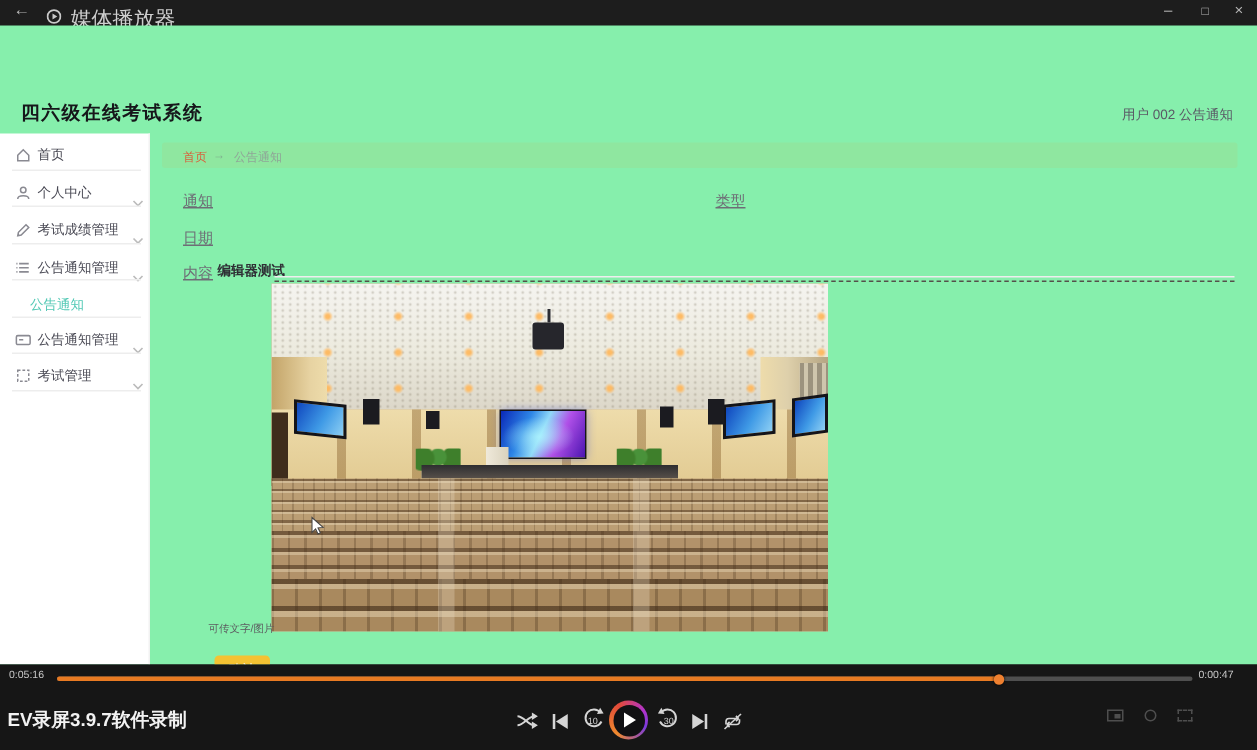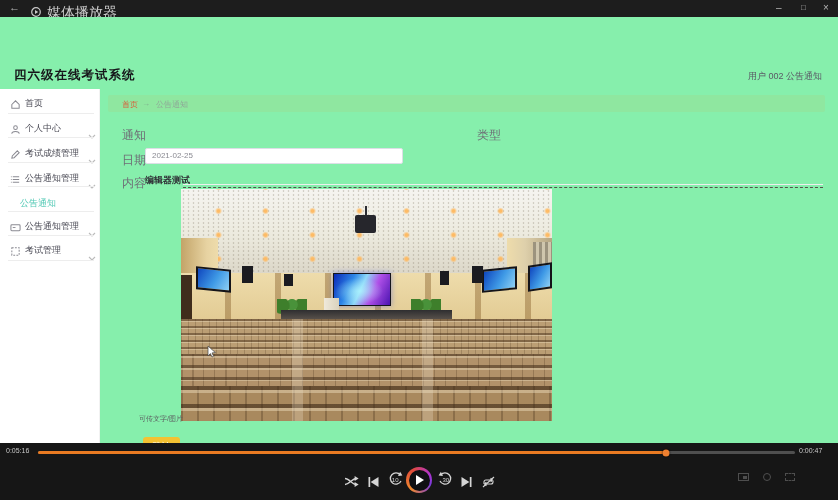--- a/index.html
+++ b/index.html
@@ -30,21 +30,21 @@
   .sb-sub { position:absolute; left:20px; width:80px; height:14px; }
   .sb-sub .sb-label { left:0; color:#53c9b5; }
   .sb-div { position:absolute; left:8px; width:86px; height:1px; background:#ededed; }
 
   
   .banner { position:absolute; left:108px; top:78px; width:717px; height:17px; background:#8fe7a0; border-radius:2px; }
   .bc-home { position:absolute; left:14px; top:4px; font-size:8px; color:#d8603c; }
   .bc-arrow { position:absolute; left:34px; top:4px; font-size:8px; color:#7faf8e; }
   .bc-cur { position:absolute; left:48px; top:4px; font-size:8px; color:#8fa697; }
 
-  .f-label { position:absolute; font-size:12px; color:#6e6e76; }
+  .f-label { position:absolute; font-size:10px; color:#6e6e76;text-decoration:underline; }
   .f-input { position:absolute; height:16px; background:#fff; border:1px solid #dcdfe6; border-radius:2px; }
   .f-input span { display:block; padding-left:6px; line-height:14px; font-size:8px; color:#8a8a92; white-space:nowrap; overflow:hidden; }
   .content-val { position:absolute; left:145px; top:157px; font-size:9px; font-weight:bold; color:#2f2f35; }
   .hairline { position:absolute; left:183px; top:167px; width:640px; height:1px; background:#eeeeee; }
   .dashline { position:absolute; left:183px; top:170px; width:640px; height:0; border-top:1px dashed #55504a; }
 
   .upload-hint { position:absolute; left:139px; top:397px; font-size:7px; color:#5c5c60; }
   .confirm-btn { position:absolute; left:143px; top:420px; width:37px; height:19px; background:#f4c233; border-radius:3px; text-align:center; line-height:19px; font-size:9px; color:#fff; }
 
   
@@ -230,23 +230,20 @@
 
     <div class="banner">
       <span class="bc-home">首页</span>
       <span class="bc-arrow">→</span>
       <span class="bc-cur">公告通知</span>
     </div>
 
     <div class="f-label" style="left:122px; top:110px">通知</div>
     <div class="f-label" style="left:477px; top:110px">类型</div>
     <div class="f-label" style="left:122px; top:135px">日期</div>
-    <div class="f-input" style="left:145px; top:131px; width:258px">
-      <span>2021-02-25</span>
-    </div>
     <div class="f-label" style="left:122px; top:158px">内容</div>
     <div class="content-val">编辑器测试</div>
 
     <div class="hairline"></div>
     <div class="dashline"></div>
 
     <div id="photo">
       <div class="ph-ceiling"></div>
       <div class="ph-wall-left"></div>
       <div class="ph-wall-right"></div>
@@ -283,20 +280,21 @@
   </div>
 
   <div id="bottombar">
     <span class="time time-left">0:05:16</span>
     <div class="pbar">
       <div class="pfill" style="width: 83%;"></div>
       <div class="phandle" style="left: 83%;"></div>
     </div>
     <span class="time time-right">0:00:47</span>
 
+    <div class="rec-label">EV录屏3.9.7软件录制</div>
 
     <span class="ctrl ctl-shuffle">
       <svg width="15" height="13" viewBox="0 0 15 13">
         <path d="M1 3.5 C5 3.5 8.5 9.5 12 9.5" fill="none" stroke="#d5d5d5" stroke-width="1.3"></path>
         <polygon points="10.6,7 14.6,9.5 10.6,12" fill="#d5d5d5"></polygon>
         <path d="M1 9.5 C5 9.5 8.5 3.5 12 3.5" fill="none" stroke="#d5d5d5" stroke-width="1.3"></path>
         <polygon points="10.6,1 14.6,3.5 10.6,6" fill="#d5d5d5"></polygon>
       </svg></span>
     <span class="ctrl ctl-prev">
       <svg width="13" height="12" viewBox="0 0 13 12">

